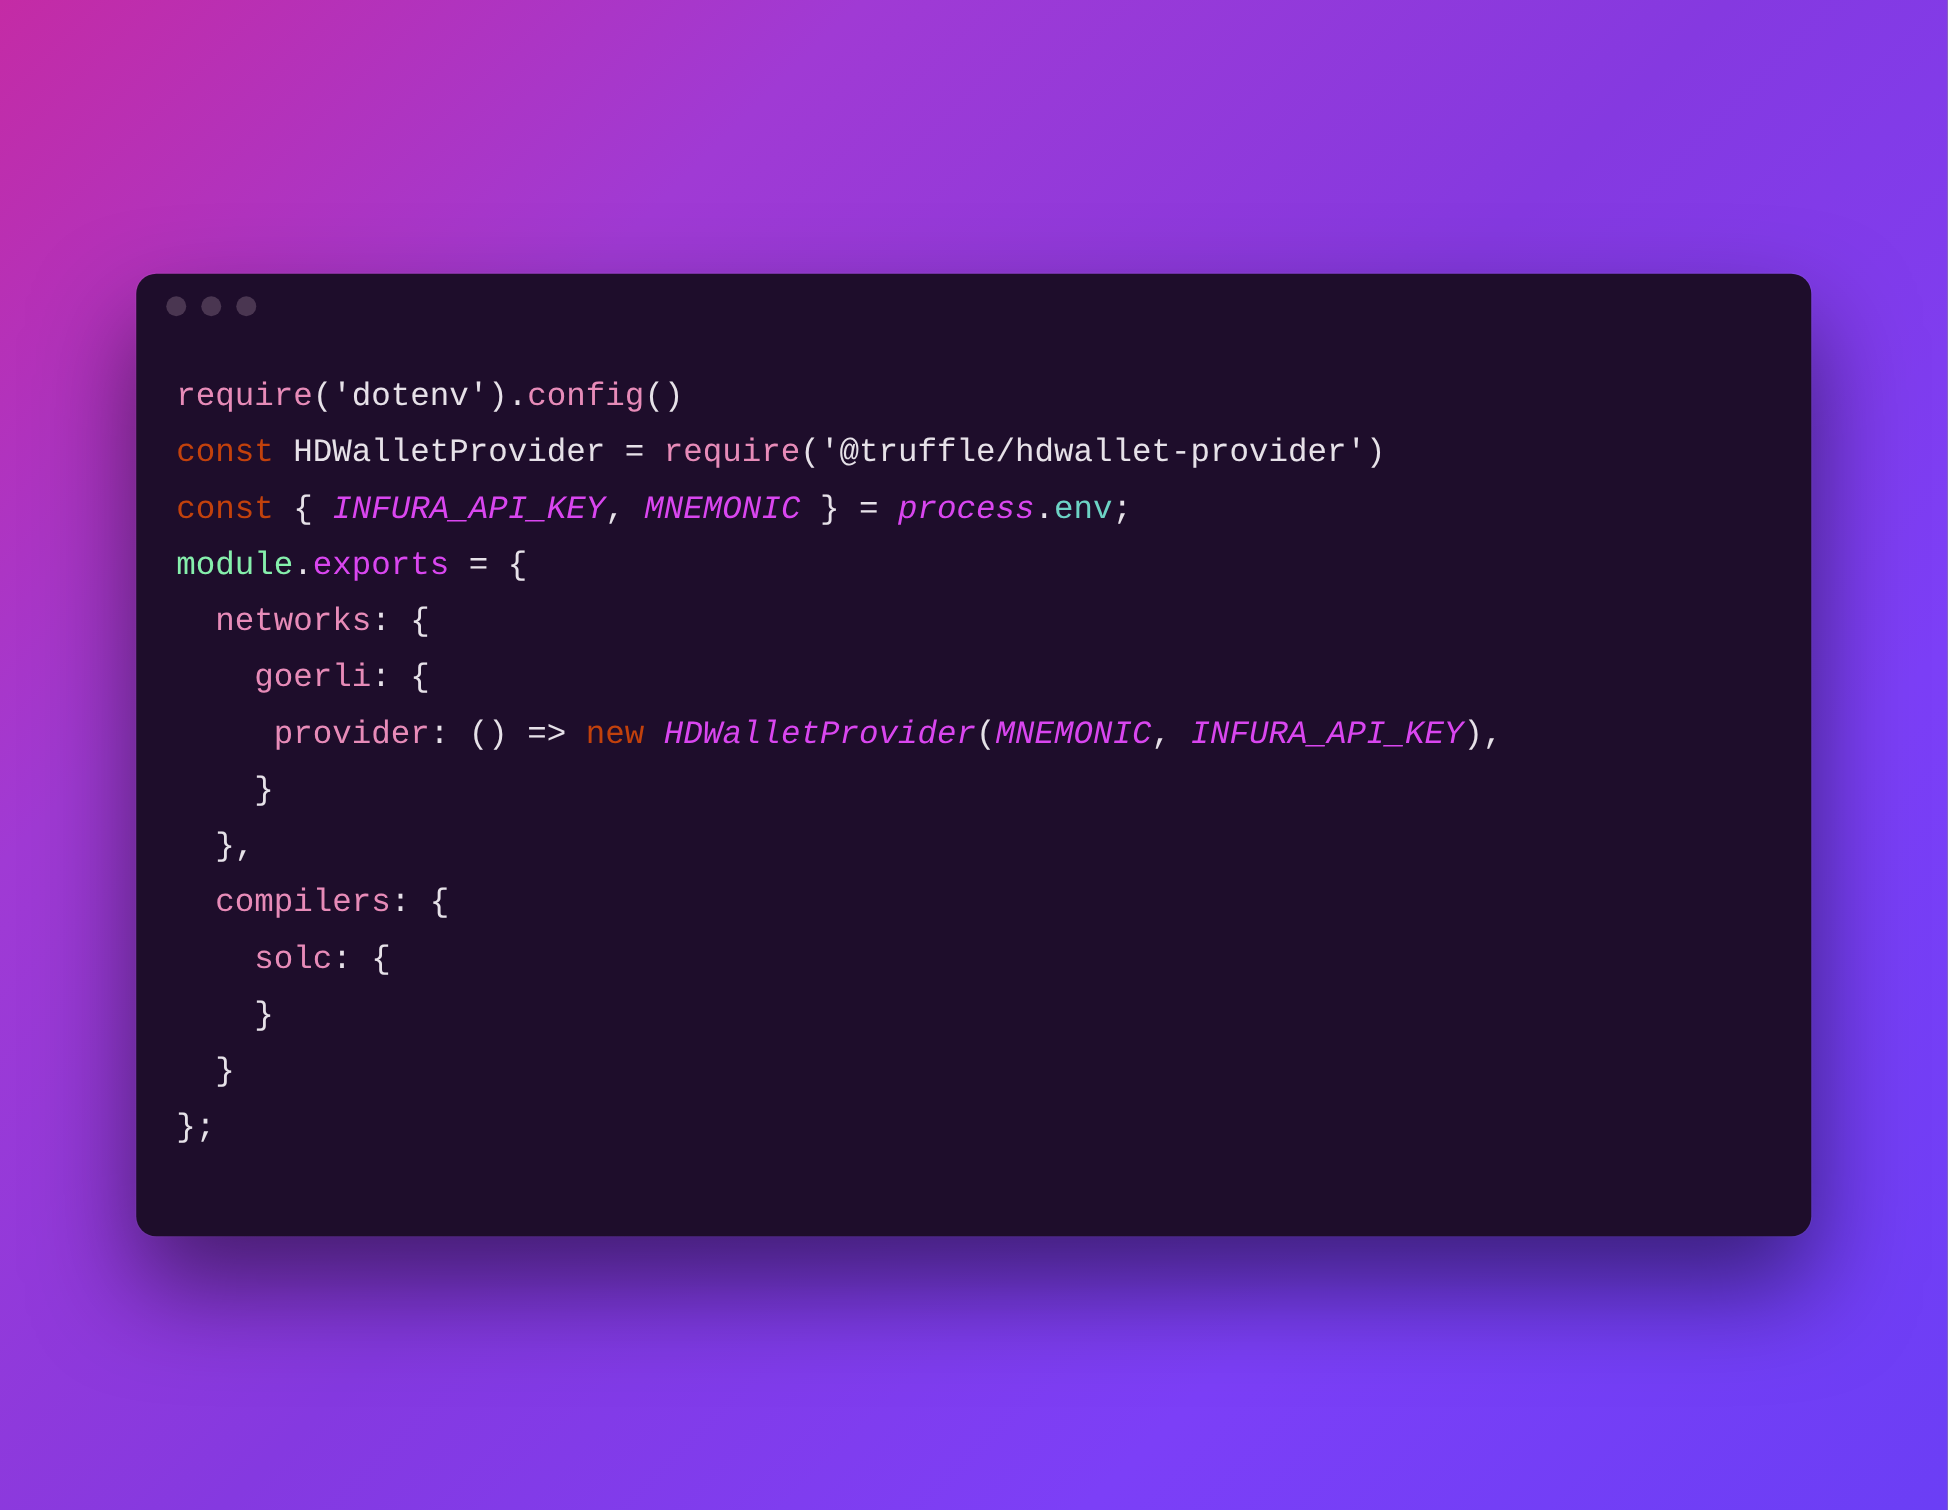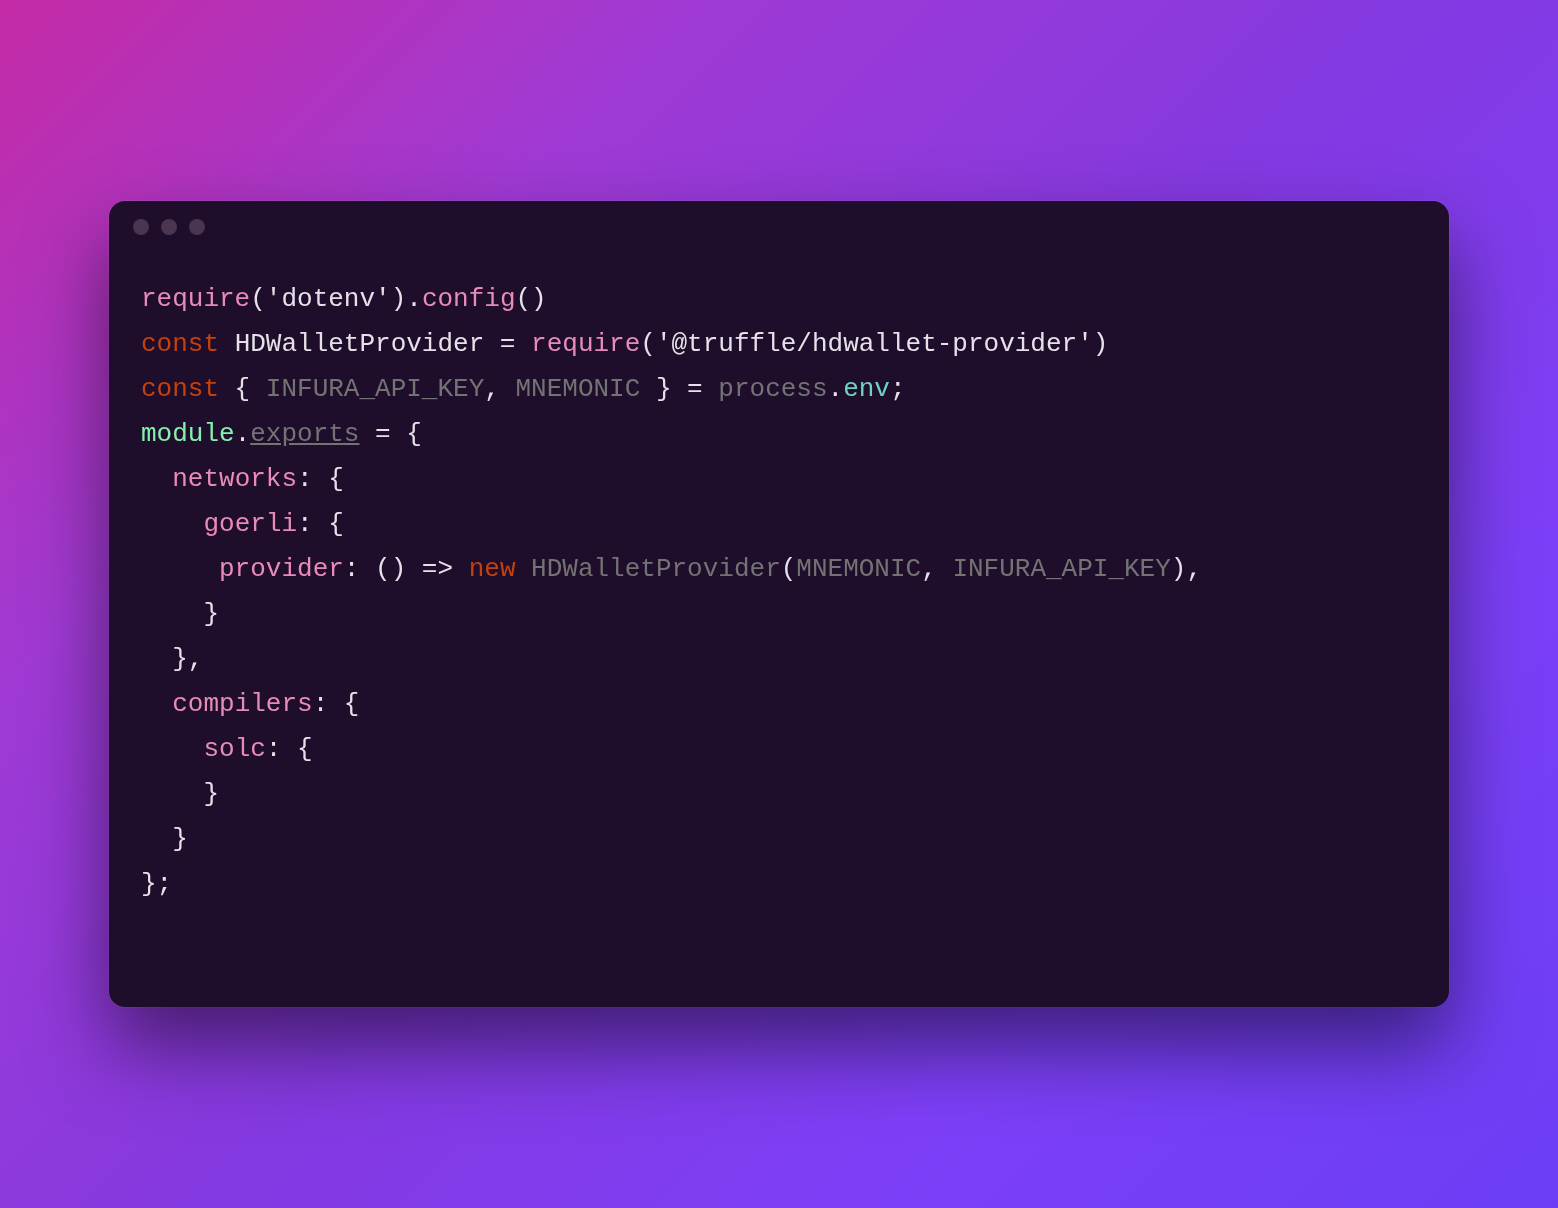--- a/index.html
+++ b/index.html
@@ -35,39 +35,39 @@
     }
 
     .dot {
       width: 16px;
       height: 16px;
       border-radius: 50%;
       background: #4a3651;
     }
 
     .code-area {
-      padding: 24px 32px 100px 32px;
+      padding: 24px 32px 64px 32px;
       font-size: 26px;
       line-height: 45px;
       color: #e6e1e8;
     }
 
     .line {
       white-space: pre;
     }
 
     .tok-keyword { color: #c2410c; }
     .tok-fn { color: #e78bb8; }
     .tok-string { color: #e6e1e8; }
     .tok-prop { color: #e78bb8; }
     .tok-punct { color: #e6e1e8; }
     .tok-number { color: #6dd3c5; }
-    .tok-ident { color: #737373; }
+    .tok-ident { color: #d946ef; font-style: italic; }
     .tok-env { color: #6dd3c5; font-family: Liberation Mono, monospace; }
-    .tok-export { color: #737373; text-decoration: underline; }
+    .tok-export { color: #d946ef; }
     .tok-module { color: #86efac; }
     .tok-const-name { color: #e6e1e8; }
   </style>
 </head>
 <body>
 
 <div class="window">
   <div class="titlebar">
     <div class="dot"></div>
     <div class="dot"></div>

